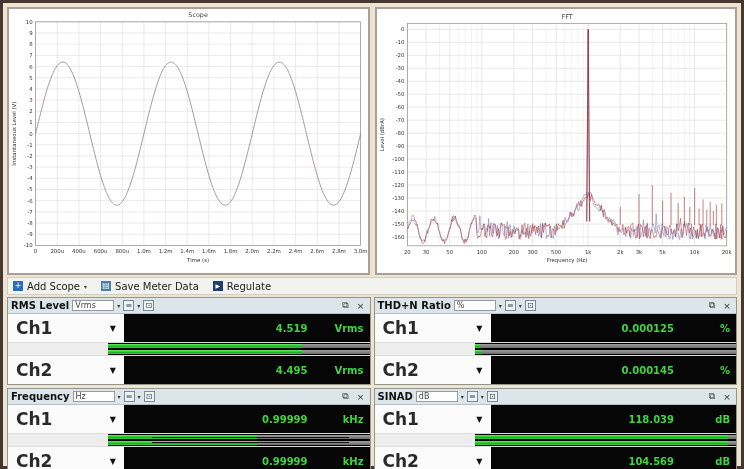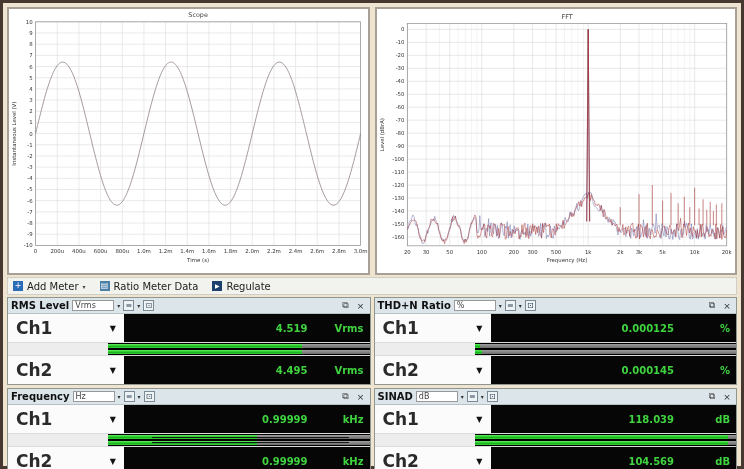--- a/index.html
+++ b/index.html
@@ -240,26 +240,26 @@
           <line x1="346.4691119197912" y1="220.075" x2="346.4691119197912" y2="198.875" stroke="#a32c2c" stroke-width="0.6"></line>
           <line x1="352.02768602573997" y1="220.075" x2="352.02768602573997" y2="197.55" stroke="#a32c2c" stroke-width="0.6"></line>
           <path d="M214.1839355947793 216.1L215.62140713784737 20L217.01638555580942 216.1" fill="none" stroke="#a32c2c" stroke-width="0.8"></path>
         </svg>
     </div>
   </div>
 
   <div class="toolbar">
     <div class="tbtn">
       <span class="ticon blue">+</span>
-      <span>Add Meter</span>
+      <span>Add Scope</span>
       <span class="tcaret">▾</span>
     </div>
     <div class="tbtn">
       <span class="ticon teal">▤</span>
-      <span>Ratio Meter Data</span>
+      <span>Save Meter Data</span>
     </div>
     <div class="tbtn">
       <span class="ticon navy">▶</span>
       <span>Regulate</span>
     </div>
   </div>
 
   <div class="meters">
 
     <div class="panel">

